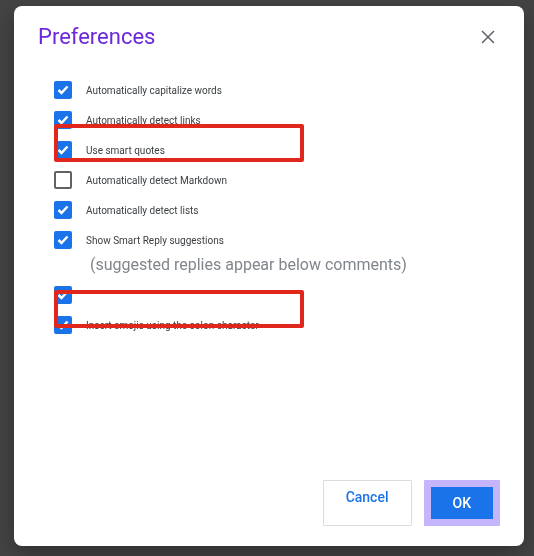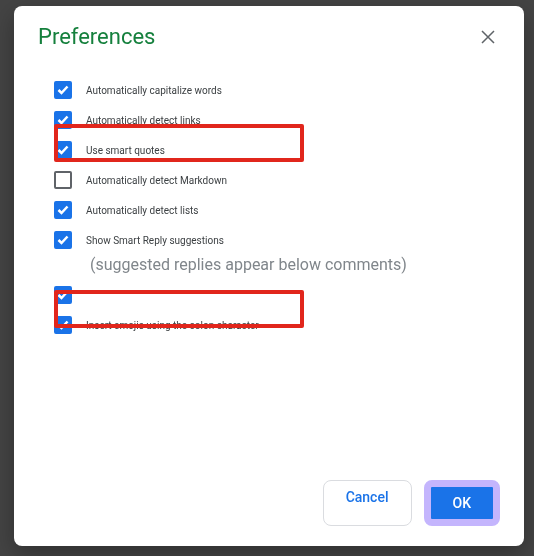--- a/index.html
+++ b/index.html
@@ -4,42 +4,42 @@
   <style>
     * { box-sizing: border-box; margin: 0; padding: 0; }
     body { font-family: "Google Sans", Roboto, Arial, sans-serif; background: #494949; width: 534px; height: 556px; position: relative; }
     .backdrop { position: absolute; inset: 0; background: #444; }
     .dialog {
       position: absolute; top: 6px; left: 14px; right: 10px; bottom: 10px;
       background: #fff; border-radius: 8px; box-shadow: 0 8px 24px rgba(0,0,0,.3);
       display: flex; flex-direction: column;
     }
     .header { padding: 18px 24px 8px 24px; display: flex; align-items: center; justify-content: space-between; }
-    .title { font-size: 22px; color: #15803d; font-weight: 400; }
+    .title { font-size: 22px; color: #6d28d9; font-weight: 400; }
     .close { width: 24px; height: 24px; display: flex; align-items: center; justify-content: center; color: #5f6368; cursor: pointer; }
     .tabs { display: flex; justify-content: center; gap: 110px; padding: 8px 0 0 0; border-bottom: 1px solid transparent; }
     .tab { font-size: 14px; color: #5f6368; padding: 8px 4px 10px 4px; cursor: pointer; position: relative; }
     .tab.active { color: #1a73e8; font-weight: 500; }
     .tab.active::after { content: ""; position: absolute; left: 0; right: 0; bottom: 0; height: 3px; background: #1a73e8; border-radius: 3px 3px 0 0; }
     .body { padding: 18px 36px 0 36px; flex: 1; overflow: auto; }
     .option { display: flex; align-items: center; gap: 14px; padding: 6px 4px; position: relative; }
     .option .cb {
       width: 18px; height: 18px; border-radius: 2px; border: 2px solid #5f6368;
       display: inline-flex; align-items: center; justify-content: center; flex: 0 0 18px;
     }
     .option .cb.checked { background: #1a73e8; border-color: #1a73e8; }
     .option .cb.checked svg { display: block; }
     .option .cb svg { display: none; stroke: #fff; stroke-width: 2.5; }
     .option .lbl { font-size: 10px; color: #3c4043; }
     .subtext { font-size: 16px; color: #80868b; padding: 0 0 6px 40px; }
     .highlight { position: absolute; border: 4px solid #e1261c; border-radius: 2px; pointer-events: none; }
     .h1 { top: 118px; left: 40px; width: 250px; height: 38px; }
     .h2 { top: 284px; left: 40px; width: 250px; height: 38px; }
     .footer { display: flex; justify-content: flex-end; gap: 12px; padding: 16px 24px 20px 24px; }
-    .btn { font-size: 14px; padding: 8px 22px; border-radius: 8px; cursor: pointer; font-weight: 500; }
+    .btn { font-size: 14px; padding: 8px 22px; border-radius: 1px; cursor: pointer; font-weight: 500; }
     .btn.cancel { background: #fff; border: 1px solid #dadce0; color: #1a73e8; }
     .btn.ok { background: #1a73e8; border: 7px solid #c4b5fd; color: #fff; }
   </style>
 </head>
 <body>
 
 <div class="backdrop"></div>
 <div class="dialog">
   <div class="header">
     <div class="title">Preferences</div>

